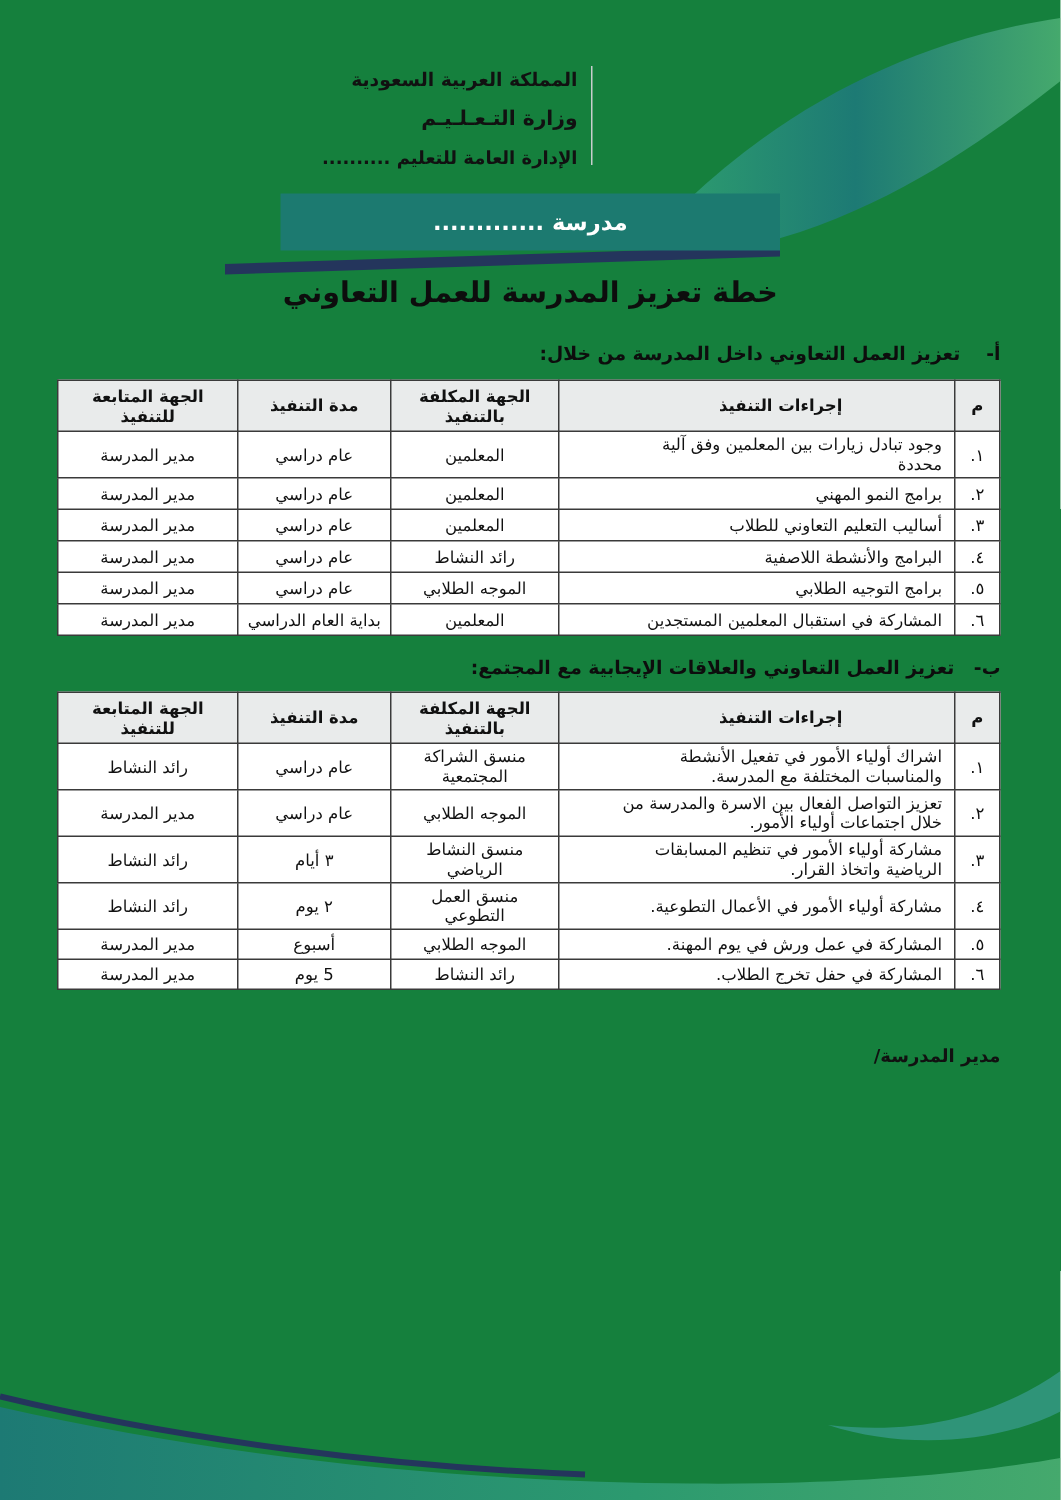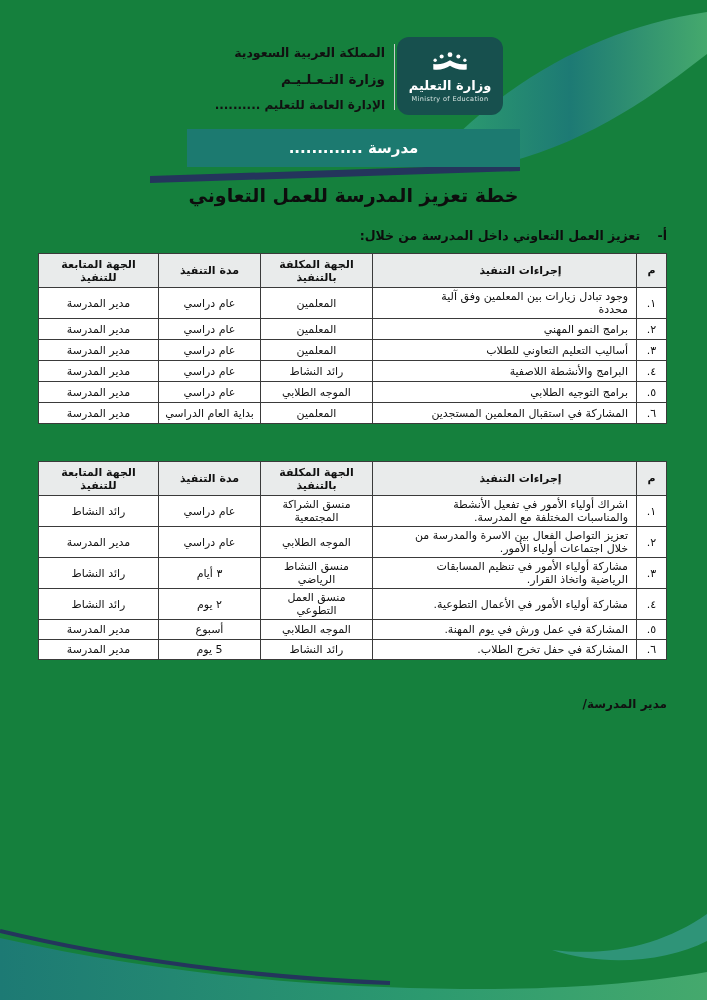--- a/index.html
+++ b/index.html
@@ -83,34 +83,20 @@
   </svg>
 
   <div class="org-block">
     <div class="org-line l1">المملكة العربية السعودية</div>
     <div class="org-line l2">وزارة التـعـلـيـم</div>
     <div class="org-line l3">الإدارة العامة للتعليم ..........</div>
   </div>
 
   <div class="org-divider"></div>
 
-  <div class="logo">
-    <svg width="56" height="26" viewBox="0 0 60 28" xmlns="http://www.w3.org/2000/svg">
-      <g fill="#ffffff">
-        <circle cx="30" cy="5" r="2.6"></circle>
-        <circle cx="21" cy="7" r="2.2"></circle>
-        <circle cx="39" cy="7" r="2.2"></circle>
-        <circle cx="14" cy="11" r="1.8"></circle>
-        <circle cx="46" cy="11" r="1.8"></circle>
-        <path d="M30 11 C24 15 18 16 12 15 L12 21 C19 22 26 20 30 17 C34 20 41 22 48 21 L48 15 C42 16 36 15 30 11 Z"></path>
-      </g>
-    </svg>
-    <div class="logo-ar">وزارة التعليم</div>
-    <div class="logo-en">Ministry of Education</div>
-  </div>
 
   <div class="banner">
     <span>مدرسة .............</span>
   </div>
 
   <div class="doc-title">خطة تعزيز المدرسة للعمل التعاوني</div>
 
   <div class="sec-heading sec-a">أ-    تعزيز العمل التعاوني داخل المدرسة من خلال:</div>
   <table class="plan-table t1" dir="rtl">
       <thead>
@@ -161,20 +147,21 @@
         <tr>
           <td class="c0">٦.</td>
           <td class="c1">المشاركة في استقبال المعلمين المستجدين</td>
           <td class="c2">المعلمين</td>
           <td class="c3">بداية العام الدراسي</td>
           <td class="c4">مدير المدرسة</td>
         </tr>
       </tbody>
     </table>
 
+  <div class="sec-heading sec-b">ب-   تعزيز العمل التعاوني والعلاقات الإيجابية مع المجتمع:</div>
   <table class="plan-table t2" dir="rtl">
       <thead>
         <tr>
           <th class="c0">م</th>
           <th class="c1">إجراءات التنفيذ</th>
           <th class="c2">الجهة المكلفة بالتنفيذ</th>
           <th class="c3">مدة التنفيذ</th>
           <th class="c4">الجهة المتابعة للتنفيذ</th>
         </tr>
       </thead>

